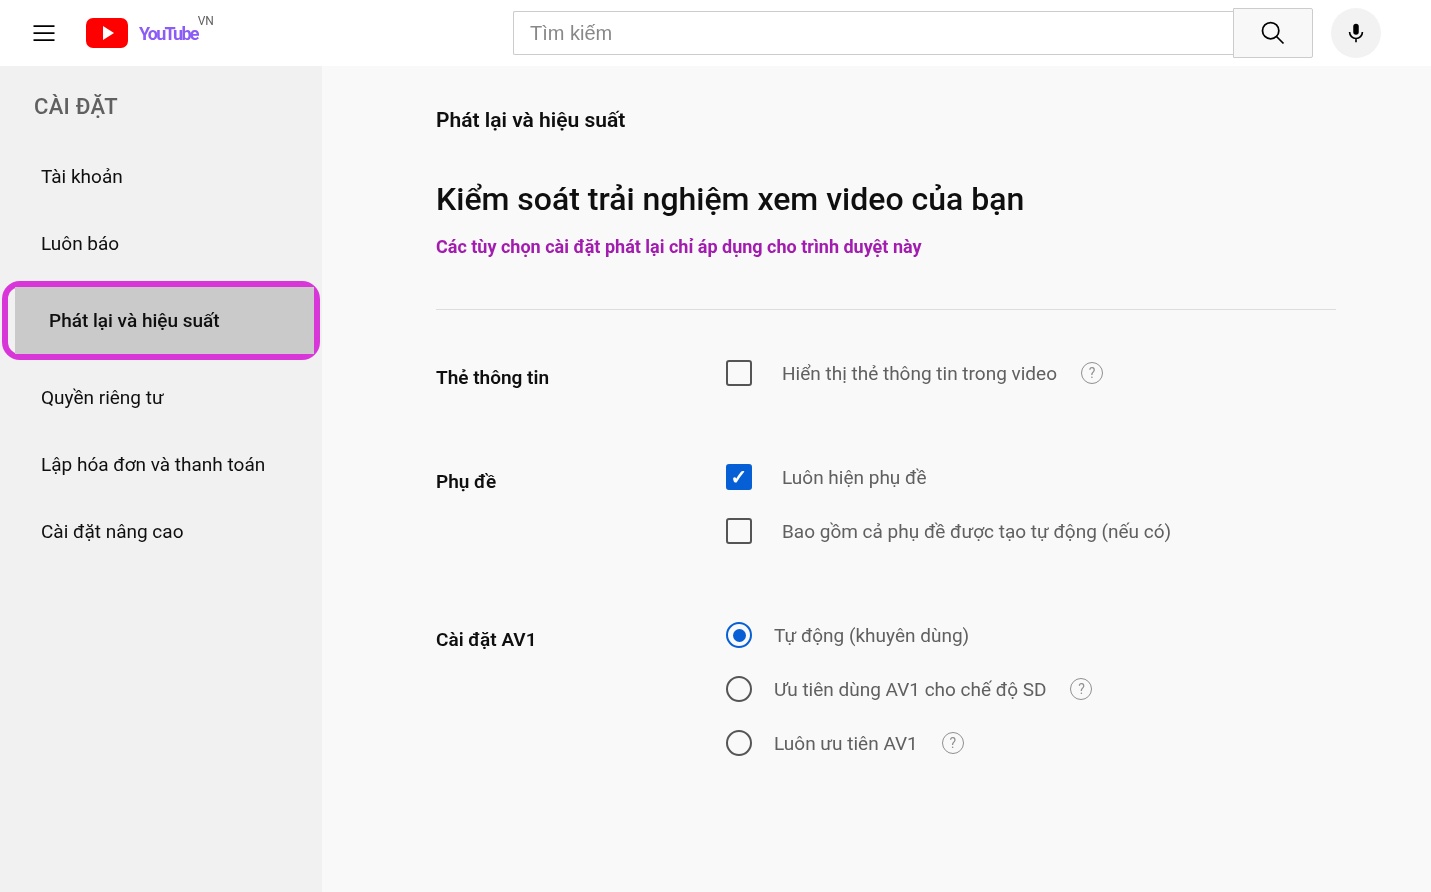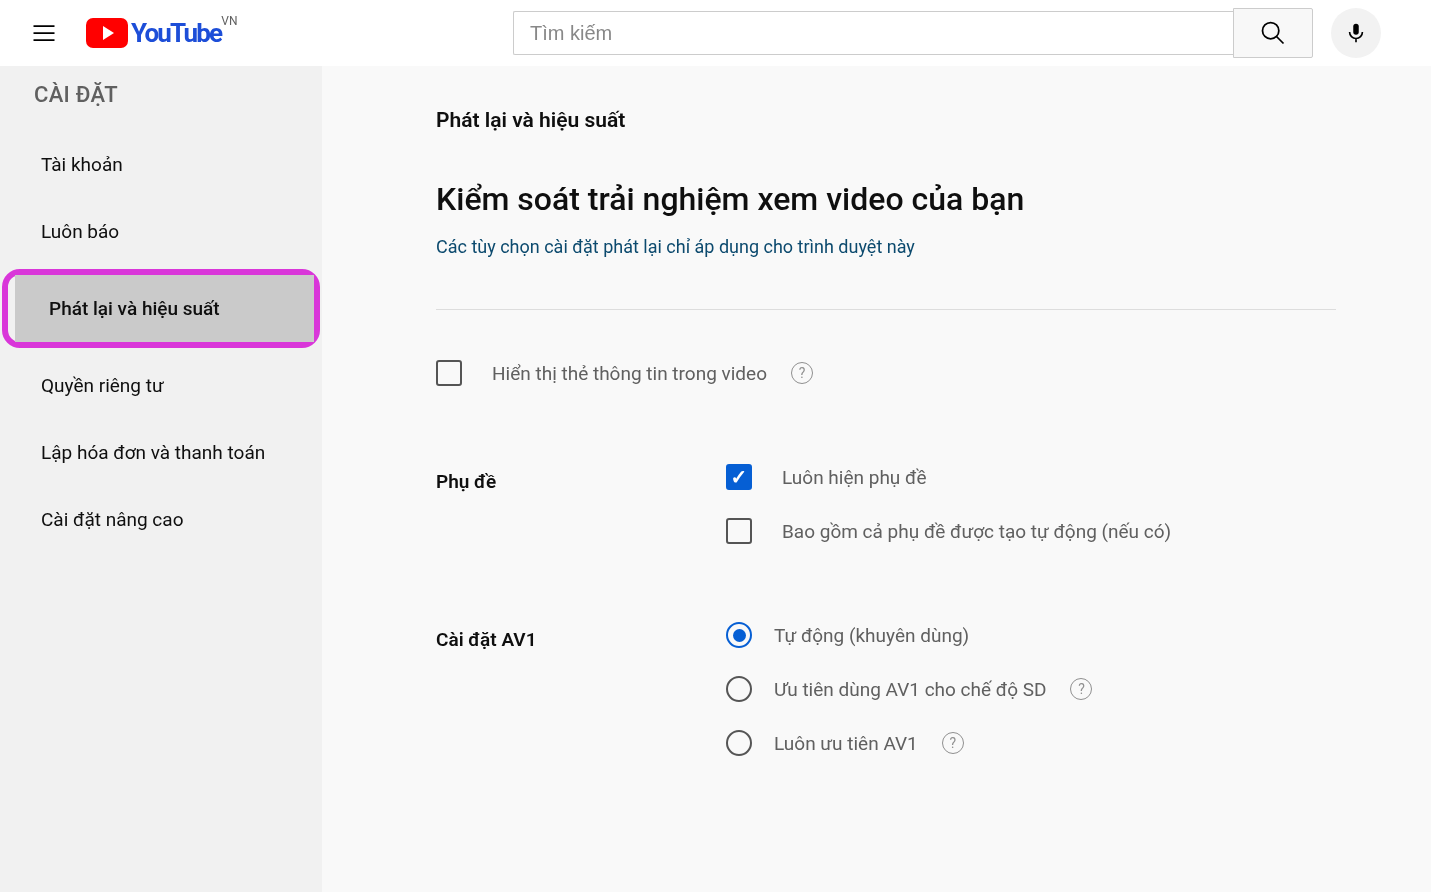--- a/index.html
+++ b/index.html
@@ -48,25 +48,25 @@
     }
     .yt-play {
       width: 0;
       height: 0;
       border-left: 11px solid #fff;
       border-top: 7px solid transparent;
       border-bottom: 7px solid transparent;
       margin-left: 3px;
     }
     .yt-text {
-      font-size: 26px;
+      font-size: 18px;
       font-weight: 700;
       letter-spacing: -1.8px;
-      margin-left: 3px;
-      color: #1d4ed8;
+      margin-left: 11px;
+      color: #8b5cf6;
     }
     .yt-country {
       font-size: 12px;
       color: #606060;
       margin-top: -4px;
     }
     .search-wrap {
       display: flex;
       align-items: center;
       margin-left: auto;
@@ -107,21 +107,21 @@
       align-items: center;
       justify-content: center;
     }
     .content {
       display: flex;
       height: calc(100% - 66px);
     }
     .sidebar {
       width: 322px;
       background: #f1f1f1;
-      padding-top: 16px;
+      padding-top: 28px;
     }
     .sidebar-title {
       font-size: 22px;
       font-weight: 500;
       color: #606060;
       padding: 0 34px 24px;
       letter-spacing: 0.3px;
     }
     .sidebar-item {
       padding: 22px 34px;
@@ -151,22 +151,23 @@
       margin-bottom: 48px;
     }
     .page-heading {
       font-size: 32px;
       font-weight: 500;
       color: #0f0f0f;
       margin-bottom: 18px;
     }
     .page-sub {
       font-size: 18px;
-      color: #0c4a6e;
+      color: #a21caf;
       margin-bottom: 52px;
+      font-weight: bold;
     }
     .divider {
       border: none;
       border-top: 1px solid #ddd;
       width: 900px;
       margin-bottom: 50px;
     }
     .setting-row {
       display: flex;
       margin-bottom: 50px;
@@ -294,20 +295,21 @@
     <div class="sidebar-item">Cài đặt nâng cao</div>
   </div>
 
   <div class="main">
     <div class="section-label">Phát lại và hiệu suất</div>
     <h1 class="page-heading">Kiểm soát trải nghiệm xem video của bạn</h1>
     <p class="page-sub">Các tùy chọn cài đặt phát lại chỉ áp dụng cho trình duyệt này</p>
     <hr class="divider">
 
     <div class="setting-row">
+      <div class="setting-label">Thẻ thông tin</div>
       <div class="setting-options">
         <div class="option-line">
           <div class="checkbox"></div>
           <span class="option-text">Hiển thị thẻ thông tin trong video</span>
           <div class="help-icon">?</div>
         </div>
       </div>
     </div>
 
     <div class="setting-row">

